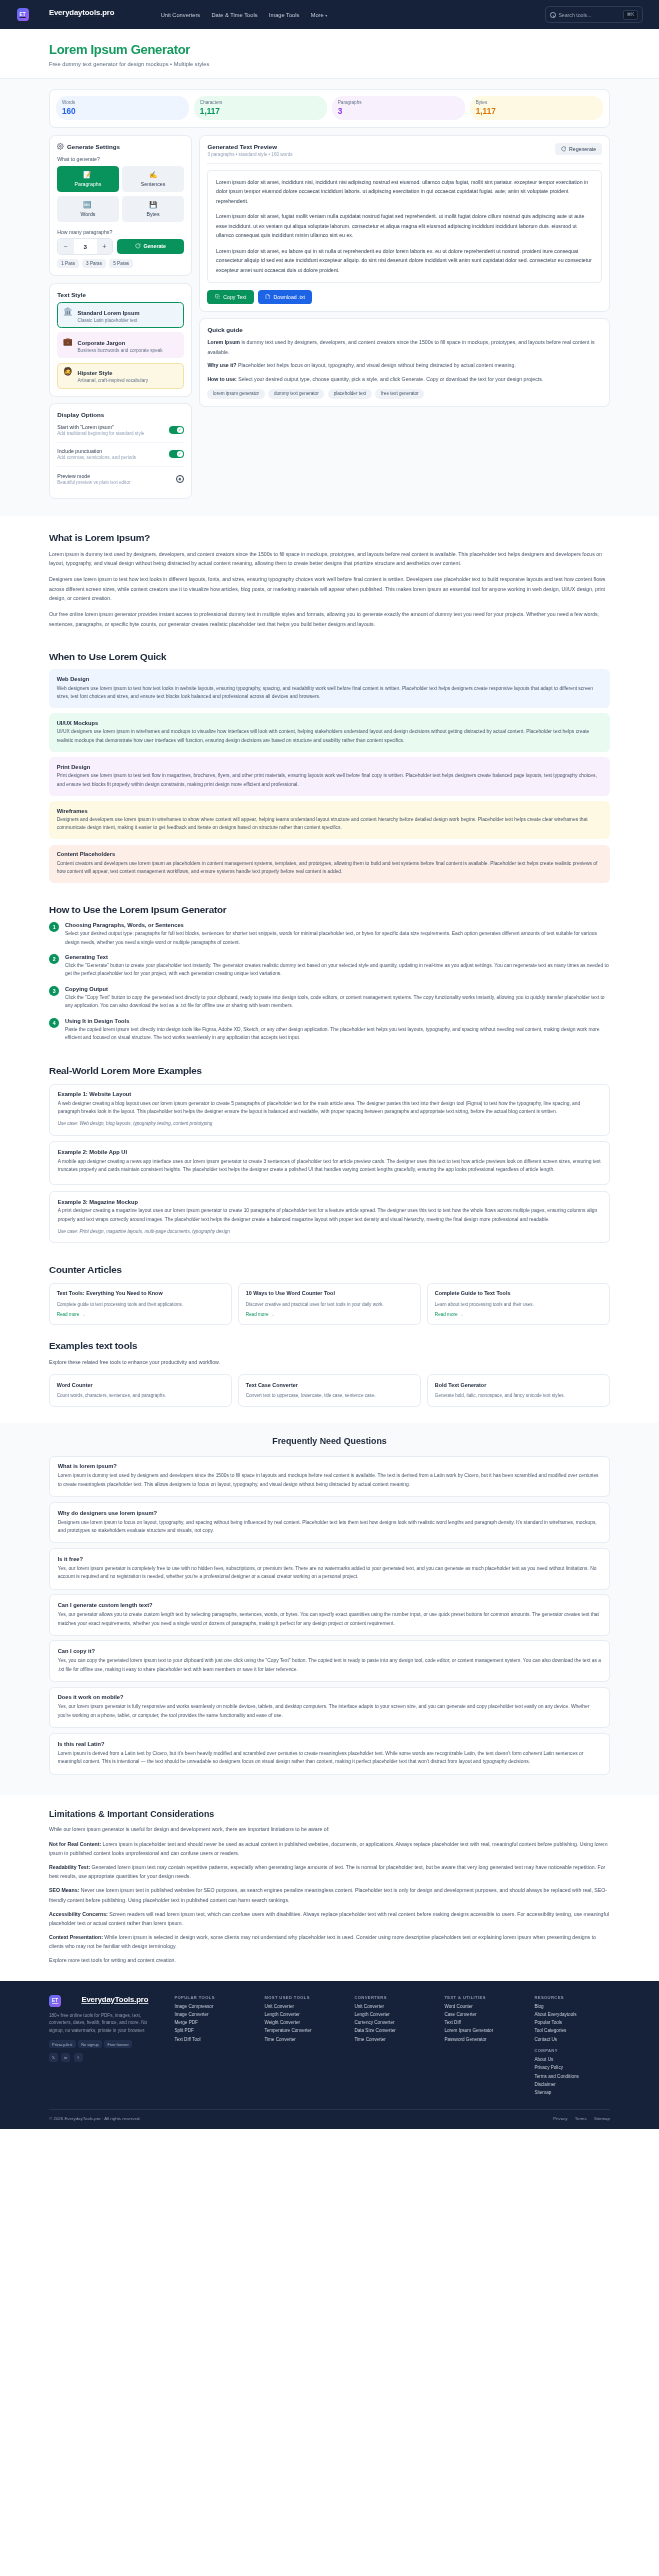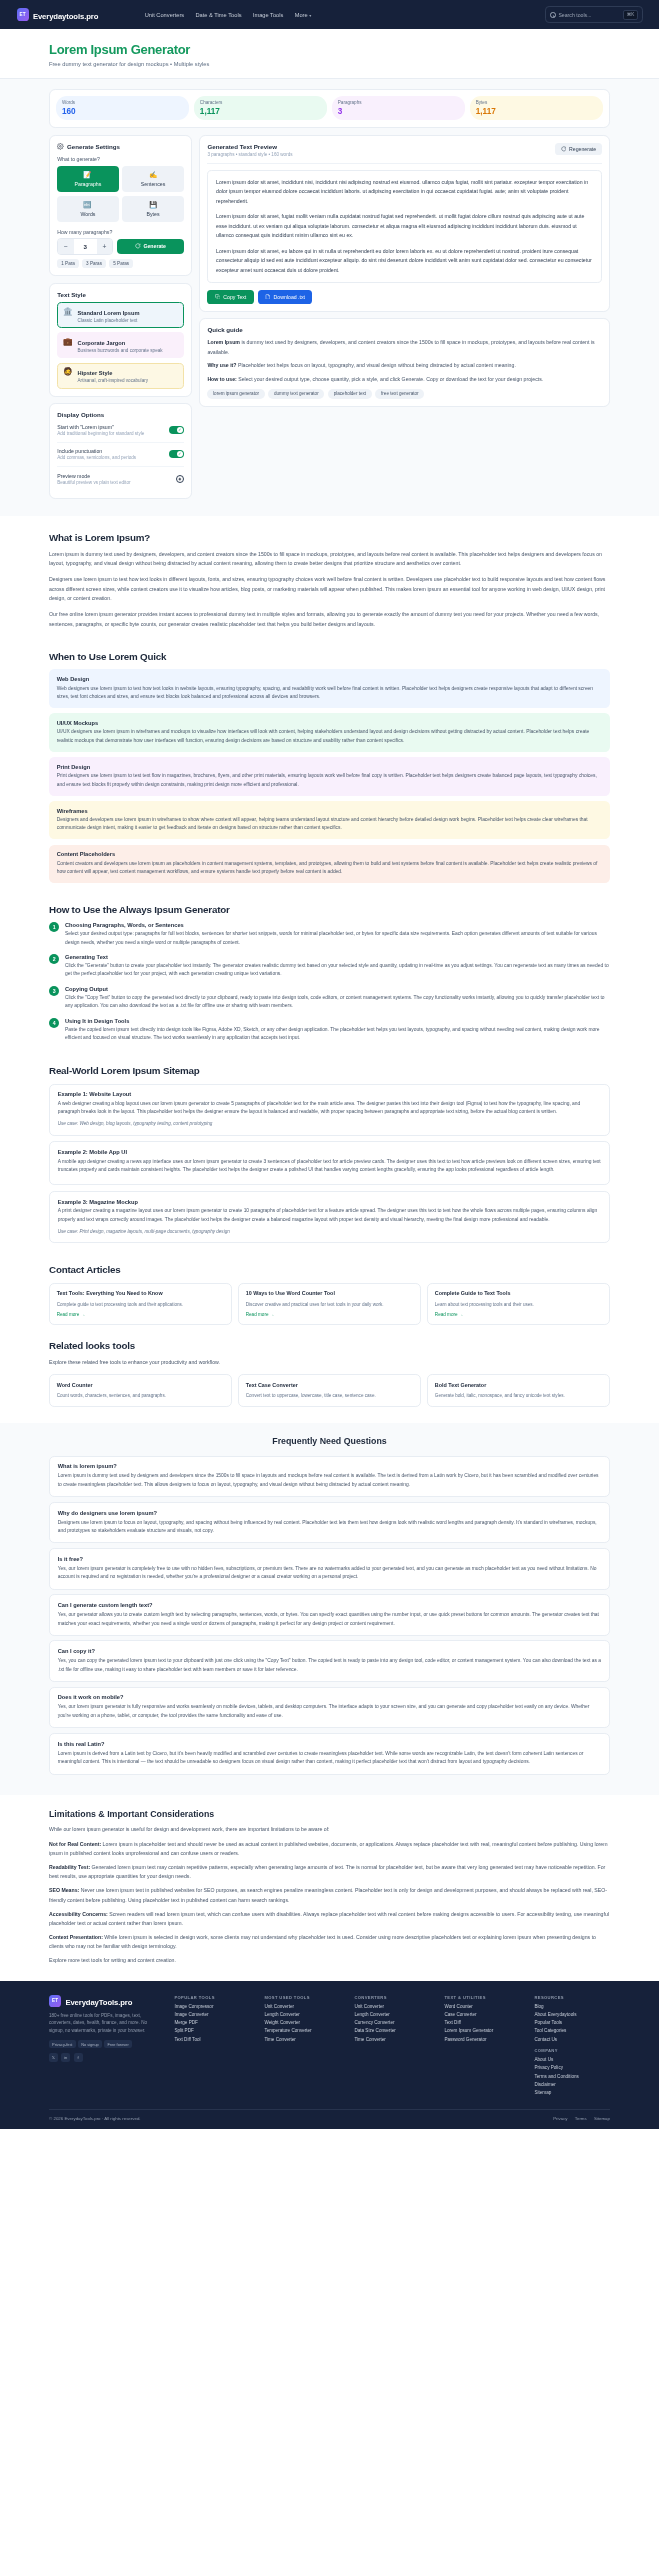--- a/index.html
+++ b/index.html
@@ -14,21 +14,21 @@
 
   
   .navbar {
     height: 29px;
     background: #16213a;
     display: flex;
     align-items: center;
     padding: 0 16.5px;
     gap: 14.4px;
   }
-  .brand { display: flex; align-items: flex-end; gap: 4px; }
+  .brand { display: flex; align-items: flex-start; gap: 20px; text-decoration: underline; }
   .brand-logo {
     width: 12.4px; height: 12.4px; border-radius: 3.6px;
     background: linear-gradient(135deg,#5b6ef5,#9b5cf0);
     color: #fff; font-size: 4.6px; font-weight: bold;
     display: flex; align-items: center; justify-content: center;
     letter-spacing: 0.2px;
   }
   .brand-name { color: #fff; font-size: 7.7px; font-weight: bold; letter-spacing: -0.1px;}
   .nav-links { display: flex; align-items: center; gap: 11.3px; margin-left: 32px; }
   .nav-link { color: #c7ced9; font-size: 5.7px; }
@@ -451,21 +451,21 @@
     <h4>Wireframes</h4>
     <p>Designers and developers use lorem ipsum in wireframes to show where content will appear, helping teams understand layout structure and content hierarchy before detailed design work begins. Placeholder text helps create clear wireframes that communicate design intent, making it easier to get feedback and iterate on designs based on structure rather than content specifics.</p>
   </div>
   <div class="usecase uc5">
     <h4>Content Placeholders</h4>
     <p>Content creators and developers use lorem ipsum as placeholders in content management systems, templates, and prototypes, allowing them to build and test systems before final content is available. Placeholder text helps create realistic previews of how content will appear, test content management workflows, and ensure systems handle text properly before real content is added.</p>
   </div>
 </div>
 
 <div class="article">
-  <h2>How to Use the Always Ipsum Generator</h2>
+  <h2>How to Use the Lorem Ipsum Generator</h2>
   <div class="step-item">
     <div class="step-num">1</div>
     <div class="step-body">
       <h4>Choosing Paragraphs, Words, or Sentences</h4>
       <p>Select your desired output type: paragraphs for full text blocks, sentences for shorter text snippets, words for minimal placeholder text, or bytes for specific data size requirements. Each option generates different amounts of text suitable for various design needs, whether you need a single word or multiple paragraphs of content.</p>
     </div>
   </div>
   <div class="step-item">
     <div class="step-num">2</div>
     <div class="step-body">
@@ -483,60 +483,60 @@
   <div class="step-item">
     <div class="step-num">4</div>
     <div class="step-body">
       <h4>Using It in Design Tools</h4>
       <p>Paste the copied lorem ipsum text directly into design tools like Figma, Adobe XD, Sketch, or any other design application. The placeholder text helps you test layouts, typography, and spacing without needing real content, making design work more efficient and focused on visual structure. The text works seamlessly in any application that accepts text input.</p>
     </div>
   </div>
 </div>
 
 <div class="article">
-  <h2>Real-World Lorem Ipsum Sitemap</h2>
+  <h2>Real-World Lorem More Examples</h2>
   <div class="example">
     <h4>Example 1: Website Layout</h4>
     <p>A web designer creating a blog layout uses our lorem ipsum generator to create 5 paragraphs of placeholder text for the main article area. The designer pastes this text into their design tool (Figma) to test how the typography, line spacing, and paragraph breaks look in the layout. This placeholder text helps the designer ensure the layout is balanced and readable, with proper spacing between paragraphs and appropriate text sizing, before the actual blog content is written.</p>
     <p class="usecase-note">Use case: Web design, blog layouts, typography testing, content prototyping</p>
   </div>
   <div class="example">
     <h4>Example 2: Mobile App UI</h4>
     <p>A mobile app designer creating a news app interface uses our lorem ipsum generator to create 3 sentences of placeholder text for article preview cards. The designer uses this text to test how article previews look on different screen sizes, ensuring text truncates properly and cards maintain consistent heights. The placeholder text helps the designer create a polished UI that handles varying content lengths gracefully, ensuring the app looks professional regardless of article length.</p>
   </div>
   <div class="example">
     <h4>Example 3: Magazine Mockup</h4>
     <p>A print designer creating a magazine layout uses our lorem ipsum generator to create 10 paragraphs of placeholder text for a feature article spread. The designer uses this text to test how the whole flows across multiple pages, ensuring columns align properly and text wraps correctly around images. The placeholder text helps the designer create a balanced magazine layout with proper text density and visual hierarchy, meeting the final design more professional and readable.</p>
     <p class="usecase-note">Use case: Print design, magazine layouts, multi-page documents, typography design</p>
   </div>
 </div>
 
 <div class="article">
-  <h2>Contact Articles</h2>
+  <h2>Counter Articles</h2>
   <div class="cards3">
     <div class="rcard">
       <h4>Text Tools: Everything You Need to Know</h4>
       <p>Complete guide to text processing tools and their applications.</p>
       <span class="more">Read more →</span>
     </div>
     <div class="rcard">
       <h4>10 Ways to Use Word Counter Tool</h4>
       <p>Discover creative and practical uses for text tools in your daily work.</p>
       <span class="more">Read more →</span>
     </div>
     <div class="rcard">
       <h4>Complete Guide to Text Tools</h4>
       <p>Learn about text processing tools and their uses.</p>
       <span class="more">Read more →</span>
     </div>
   </div>
 </div>
 
 <div class="article">
-  <h2>Related looks tools</h2>
+  <h2>Examples text tools</h2>
   <p>Explore these related free tools to enhance your productivity and workflow.</p>
   <div class="cards3">
     <div class="rcard">
       <h4>Word Counter</h4>
       <p>Count words, characters, sentences, and paragraphs.</p>
     </div>
     <div class="rcard">
       <h4>Text Case Converter</h4>
       <p>Convert text to uppercase, lowercase, title case, sentence case.</p>
     </div>

